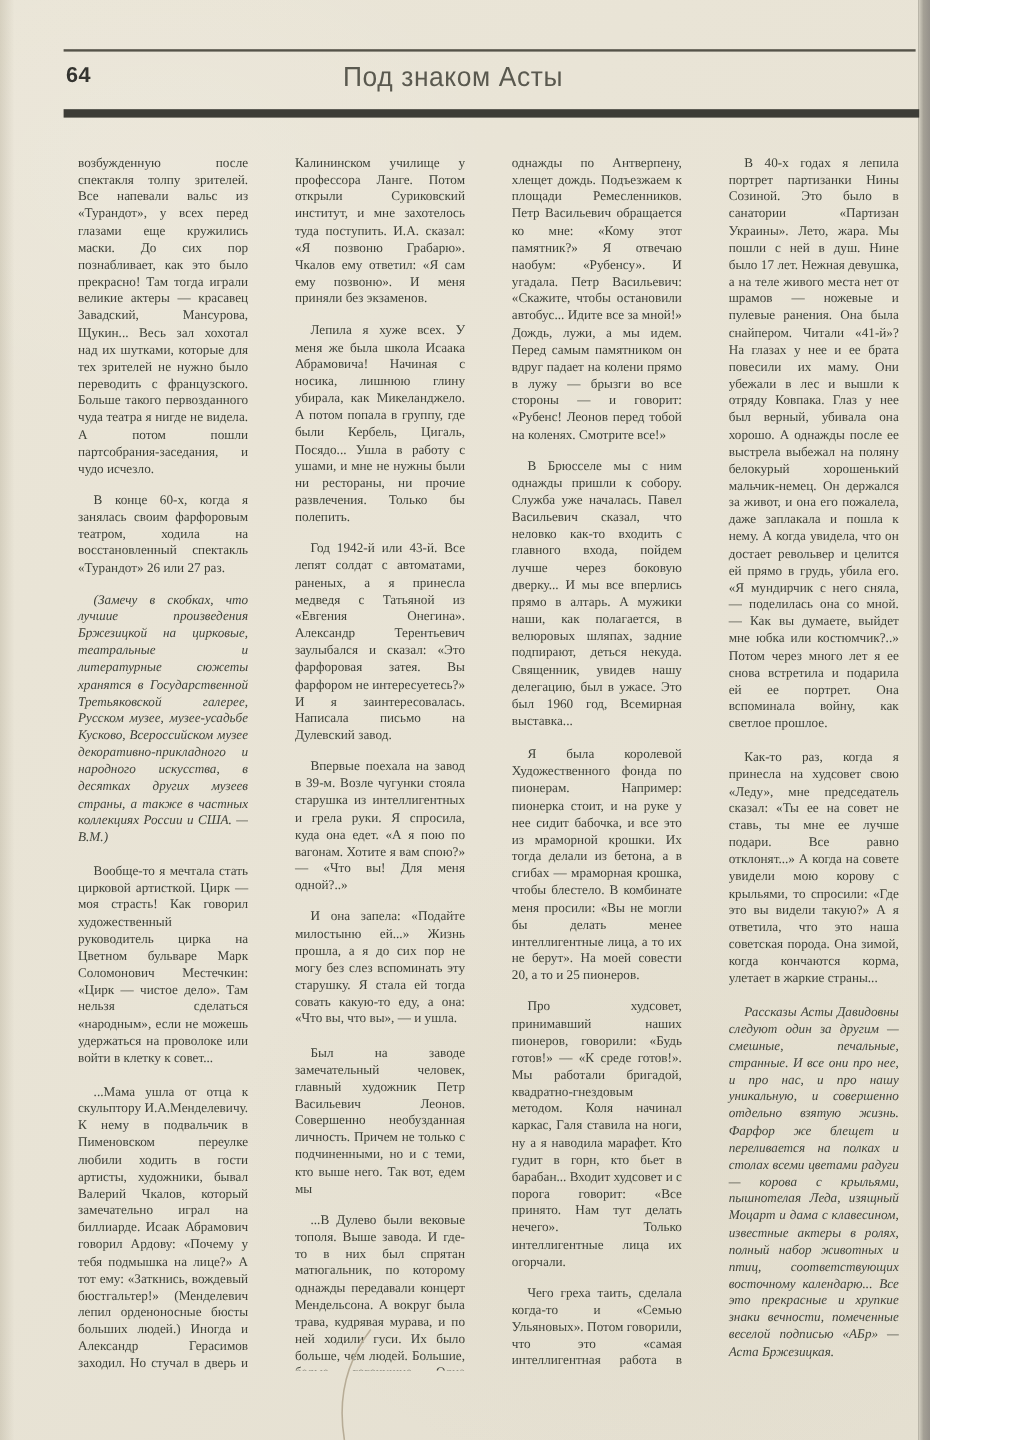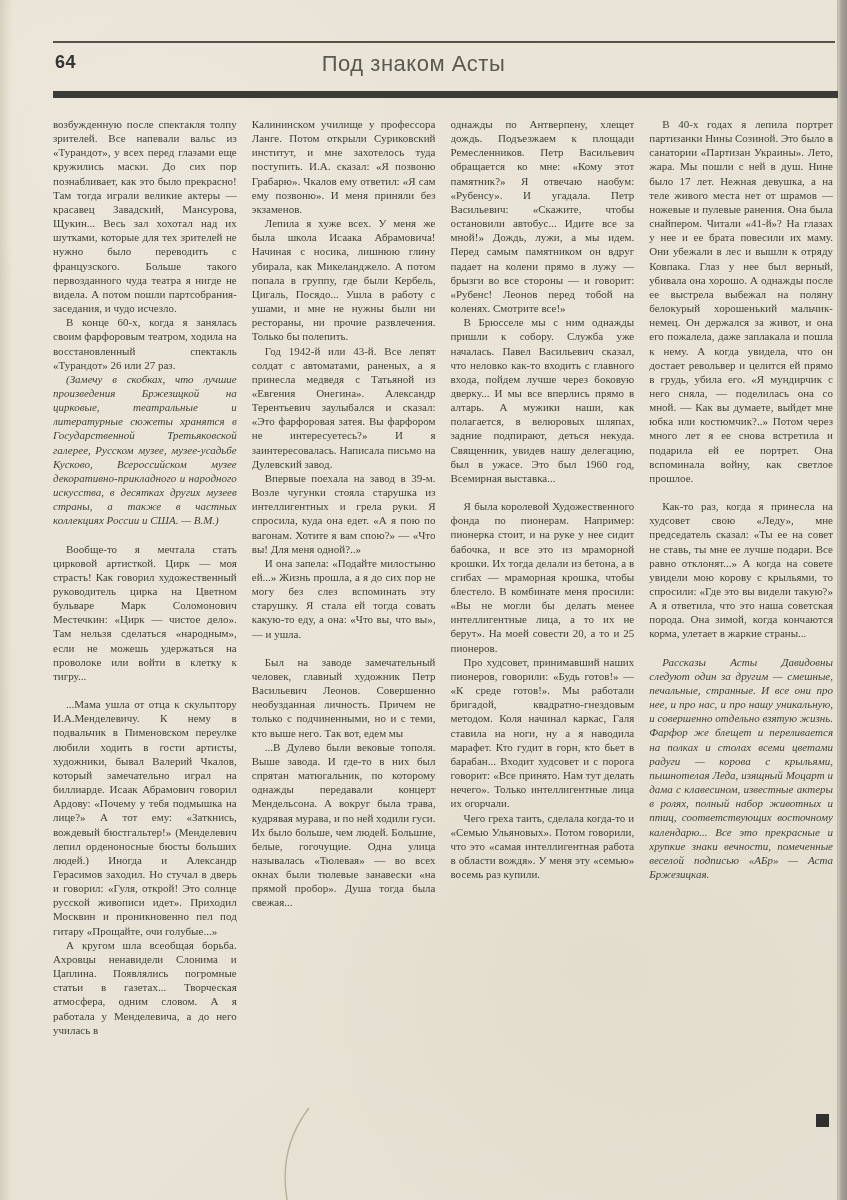--- a/index.html
+++ b/index.html
@@ -1,18 +1,18 @@
 <!DOCTYPE html>
 <html lang="ru"><head>
 <meta charset="utf-8">
 <style>
   html,body{margin:0;padding:0;}
   .page{
     position:relative;
-    width:847px;height:1200px;
+    width:775px;height:1200px;
     background:
       radial-gradient(ellipse 420px 300px at 18% 12%, rgba(255,255,255,0.10), rgba(255,255,255,0) 70%),
       radial-gradient(ellipse 500px 400px at 70% 80%, rgba(190,180,150,0.10), rgba(190,180,150,0) 70%),
       linear-gradient(135deg,#eae5d7 0%,#e8e3d5 55%,#e4dfd0 100%);
     overflow:hidden;
     font-family:"Liberation Serif", serif;
   }
   .left-edge{position:absolute;left:0;top:0;bottom:0;width:12px;
     background:linear-gradient(to right, rgba(120,110,80,0.18), rgba(120,110,80,0));}
   .scan-edge{position:absolute;right:0;top:0;bottom:0;width:9px;
@@ -24,21 +24,21 @@
     font-size:18px;color:#343430;letter-spacing:0.5px;}
   .header-title{position:absolute;left:0;right:20px;top:51px;text-align:center;
     font-family:"Liberation Sans", sans-serif;font-weight:300;
     font-size:22px;color:#5a594f;letter-spacing:0.5px;transform:scaleY(1.04);}
   .thick-rule{position:absolute;left:53px;right:9px;top:91px;height:7px;background:#3c3c36;}
   .columns{position:absolute;left:53px;right:14px;top:117px;bottom:58px;
     display:flex;gap:15px;}
   .col{flex:1 1 0;overflow:hidden;text-align:justify;
     font-size:11px;line-height:14.15px;color:#3d4138;
     text-rendering:optimizeLegibility;}
-  .col p{margin:0;}
+  .col p{margin:12px;}
   .col p.indent{text-indent:13px;}
   .col p.italic{font-style:italic;}
   .col p.gap{margin-top:14px;}
   .end-marker{position:absolute;left:816px;top:1114px;width:13px;height:13px;
     background:#30302c;}
   .scratch{position:absolute;left:265px;top:1106px;pointer-events:none;}
 </style>
 </head>
 <body>
 
@@ -49,21 +49,21 @@
   <div class="thin-rule"></div>
   <div class="page-number">64</div>
   <div class="header-title">Под знаком Асты</div>
   <div class="thick-rule"></div>
 
   <div class="columns">
       <div class="col">
         <p>возбужденную после спектакля толпу зрителей. Все напевали вальс из «Турандот», у всех перед глазами еще кружились маски. До сих пор познабливает, как это было прекрасно! Там тогда играли великие актеры — красавец Завадский, Мансурова, Щукин... Весь зал хохотал над их шутками, которые для тех зрителей не нужно было переводить с французского. Больше такого первозданного чуда театра я нигде не видела. А потом пошли партсобрания-заседания, и чудо исчезло.</p>
         <p class="indent">В конце 60-х, когда я занялась своим фарфоровым театром, ходила на восстановленный спектакль «Турандот» 26 или 27 раз.</p>
         <p class="indent italic">(Замечу в скобках, что лучшие произведения Бржезицкой на цирковые, театральные и литературные сюжеты хранятся в Государственной Третьяковской галерее, Русском музее, музее-усадьбе Кусково, Всероссийском музее декоративно-прикладного и народного искусства, в десятках других музеев страны, а также в частных коллекциях России и США. — В.М.)</p>
-        <p class="indent gap">Вообще-то я мечтала стать цирковой артисткой. Цирк — моя страсть! Как говорил художественный руководитель цирка на Цветном бульваре Марк Соломонович Местечкин: «Цирк — чистое дело». Там нельзя сделаться «народным», если не можешь удержаться на проволоке или войти в клетку к тигру...</p>
+        <p class="indent gap">Вообще-то я мечтала стать цирковой артисткой. Цирк — моя страсть! Как говорил художественный руководитель цирка на Цветном бульваре Марк Соломонович Местечкин: «Цирк — чистое дело». Там нельзя сделаться «народным», если не можешь удержаться на проволоке или войти в клетку к совет...</p>
         <p class="indent gap">...Мама ушла от отца к скульптору И.А.Менделевичу. К нему в подвальчик в Пименовском переулке любили ходить в гости артисты, художники, бывал Валерий Чкалов, который замечательно играл на биллиарде. Исаак Абрамович говорил Ардову: «Почему у тебя подмышка на лице?» А тот ему: «Заткнись, вождевый бюстгальтер!» (Менделевич лепил орденоносные бюсты больших людей.) Иногда и Александр Герасимов заходил. Но стучал в дверь и говорил: «Гуля, открой! Это солнце русской живописи идет». Приходил Москвин и проникновенно пел под гитару «Прощайте, очи голубые...»</p>
         <p class="indent">А кругом шла всеобщая борьба. Ахровцы ненавидели Слонима и Цаплина. Появлялись погромные статьи в газетах... Творческая атмосфера, одним словом. А я работала у Менделевича, а до него училась в</p>
       </div>
       <div class="col">
         <p>Калининском училище у профессора Ланге. Потом открыли Суриковский институт, и мне захотелось туда поступить. И.А. сказал: «Я позвоню Грабарю». Чкалов ему ответил: «Я сам ему позвоню». И меня приняли без экзаменов.</p>
         <p class="indent">Лепила я хуже всех. У меня же была школа Исаака Абрамовича! Начиная с носика, лишнюю глину убирала, как Микеланджело. А потом попала в группу, где были Кербель, Цигаль, Посядо... Ушла в работу с ушами, и мне не нужны были ни рестораны, ни прочие развлечения. Только бы полепить.</p>
         <p class="indent">Год 1942-й или 43-й. Все лепят солдат с автоматами, раненых, а я принесла медведя с Татьяной из «Евгения Онегина». Александр Терентьевич заулыбался и сказал: «Это фарфоровая затея. Вы фарфором не интересуетесь?» И я заинтересовалась. Написала письмо на Дулевский завод.</p>
         <p class="indent">Впервые поехала на завод в 39-м. Возле чугунки стояла старушка из интеллигентных и грела руки. Я спросила, куда она едет. «А я пою по вагонам. Хотите я вам спою?» — «Что вы! Для меня одной?..»</p>
         <p class="indent">И она запела: «Подайте милостыню ей...» Жизнь прошла, а я до сих пор не могу без слез вспоминать эту старушку. Я стала ей тогда совать какую-то еду, а она: «Что вы, что вы», — и ушла.</p>
         <p class="indent gap">Был на заводе замечательный человек, главный художник Петр Васильевич Леонов. Совершенно необузданная личность. Причем не только с подчиненными, но и с теми, кто выше него. Так вот, едем мы</p>

